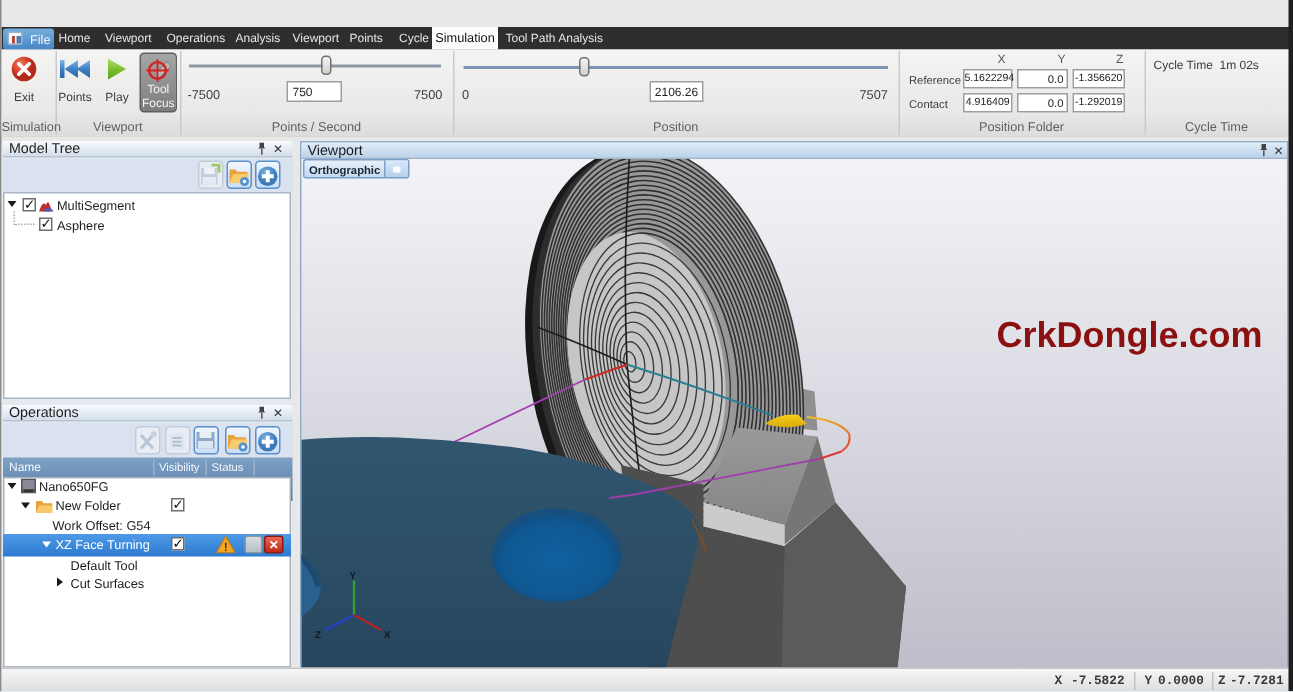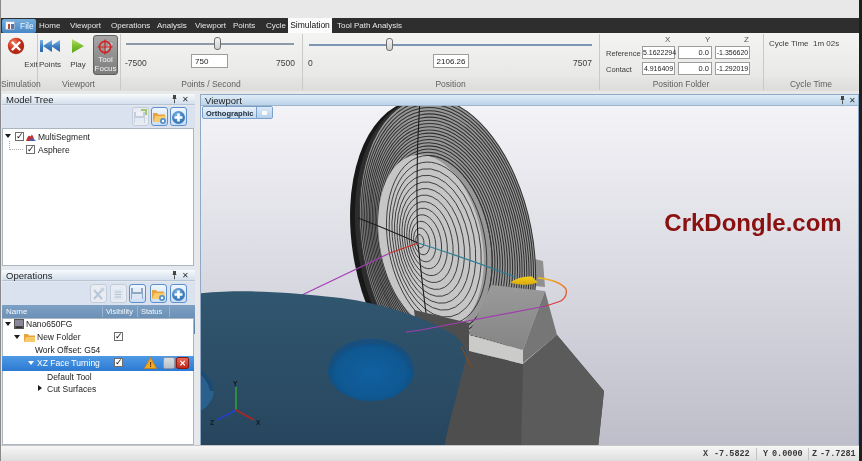--- a/index.html
+++ b/index.html
@@ -119,21 +119,21 @@
     <circle cx="9" cy="9" r="8.2" fill="url(#exitg)"></circle>
     <path d="M5.5,5.5 L12.5,12.5 M12.5,5.5 L5.5,12.5" stroke="#fff" stroke-width="2.4" stroke-linecap="round"></path>
     <defs>
         <radialGradient id="exitg" cx="0.35" cy="0.3">
           <stop offset="0" stop-color="#f08268"></stop>
           <stop offset="0.6" stop-color="#d9442c"></stop>
           <stop offset="1" stop-color="#b32a18"></stop>
         </radialGradient>
       </defs>
   </svg>
-  <div class="rlabel" style="left:20px;top:60px;width:20px;text-align:center;font-size:8px">Exit</div>
+  <div class="rlabel" style="left:5px;top:60px;width:20px;text-align:center;font-size:8px">Exit</div>
 
   <svg class="abs" style="left:38px;top:38px" width="22" height="16">
     <rect x="1" y="2" width="3" height="12" fill="url(#rwg)"></rect>
     <path d="M13,2 L4,8 L13,14 Z" fill="url(#rwg)"></path>
     <path d="M21,2 L12,8 L21,14 Z" fill="url(#rwg)"></path>
     <defs>
         <linearGradient id="rwg" x1="0" y1="0" x2="0" y2="1">
           <stop offset="0" stop-color="#7db6e8"></stop>
           <stop offset="0.5" stop-color="#3f7fc4"></stop>
           <stop offset="1" stop-color="#2c66a8"></stop>

